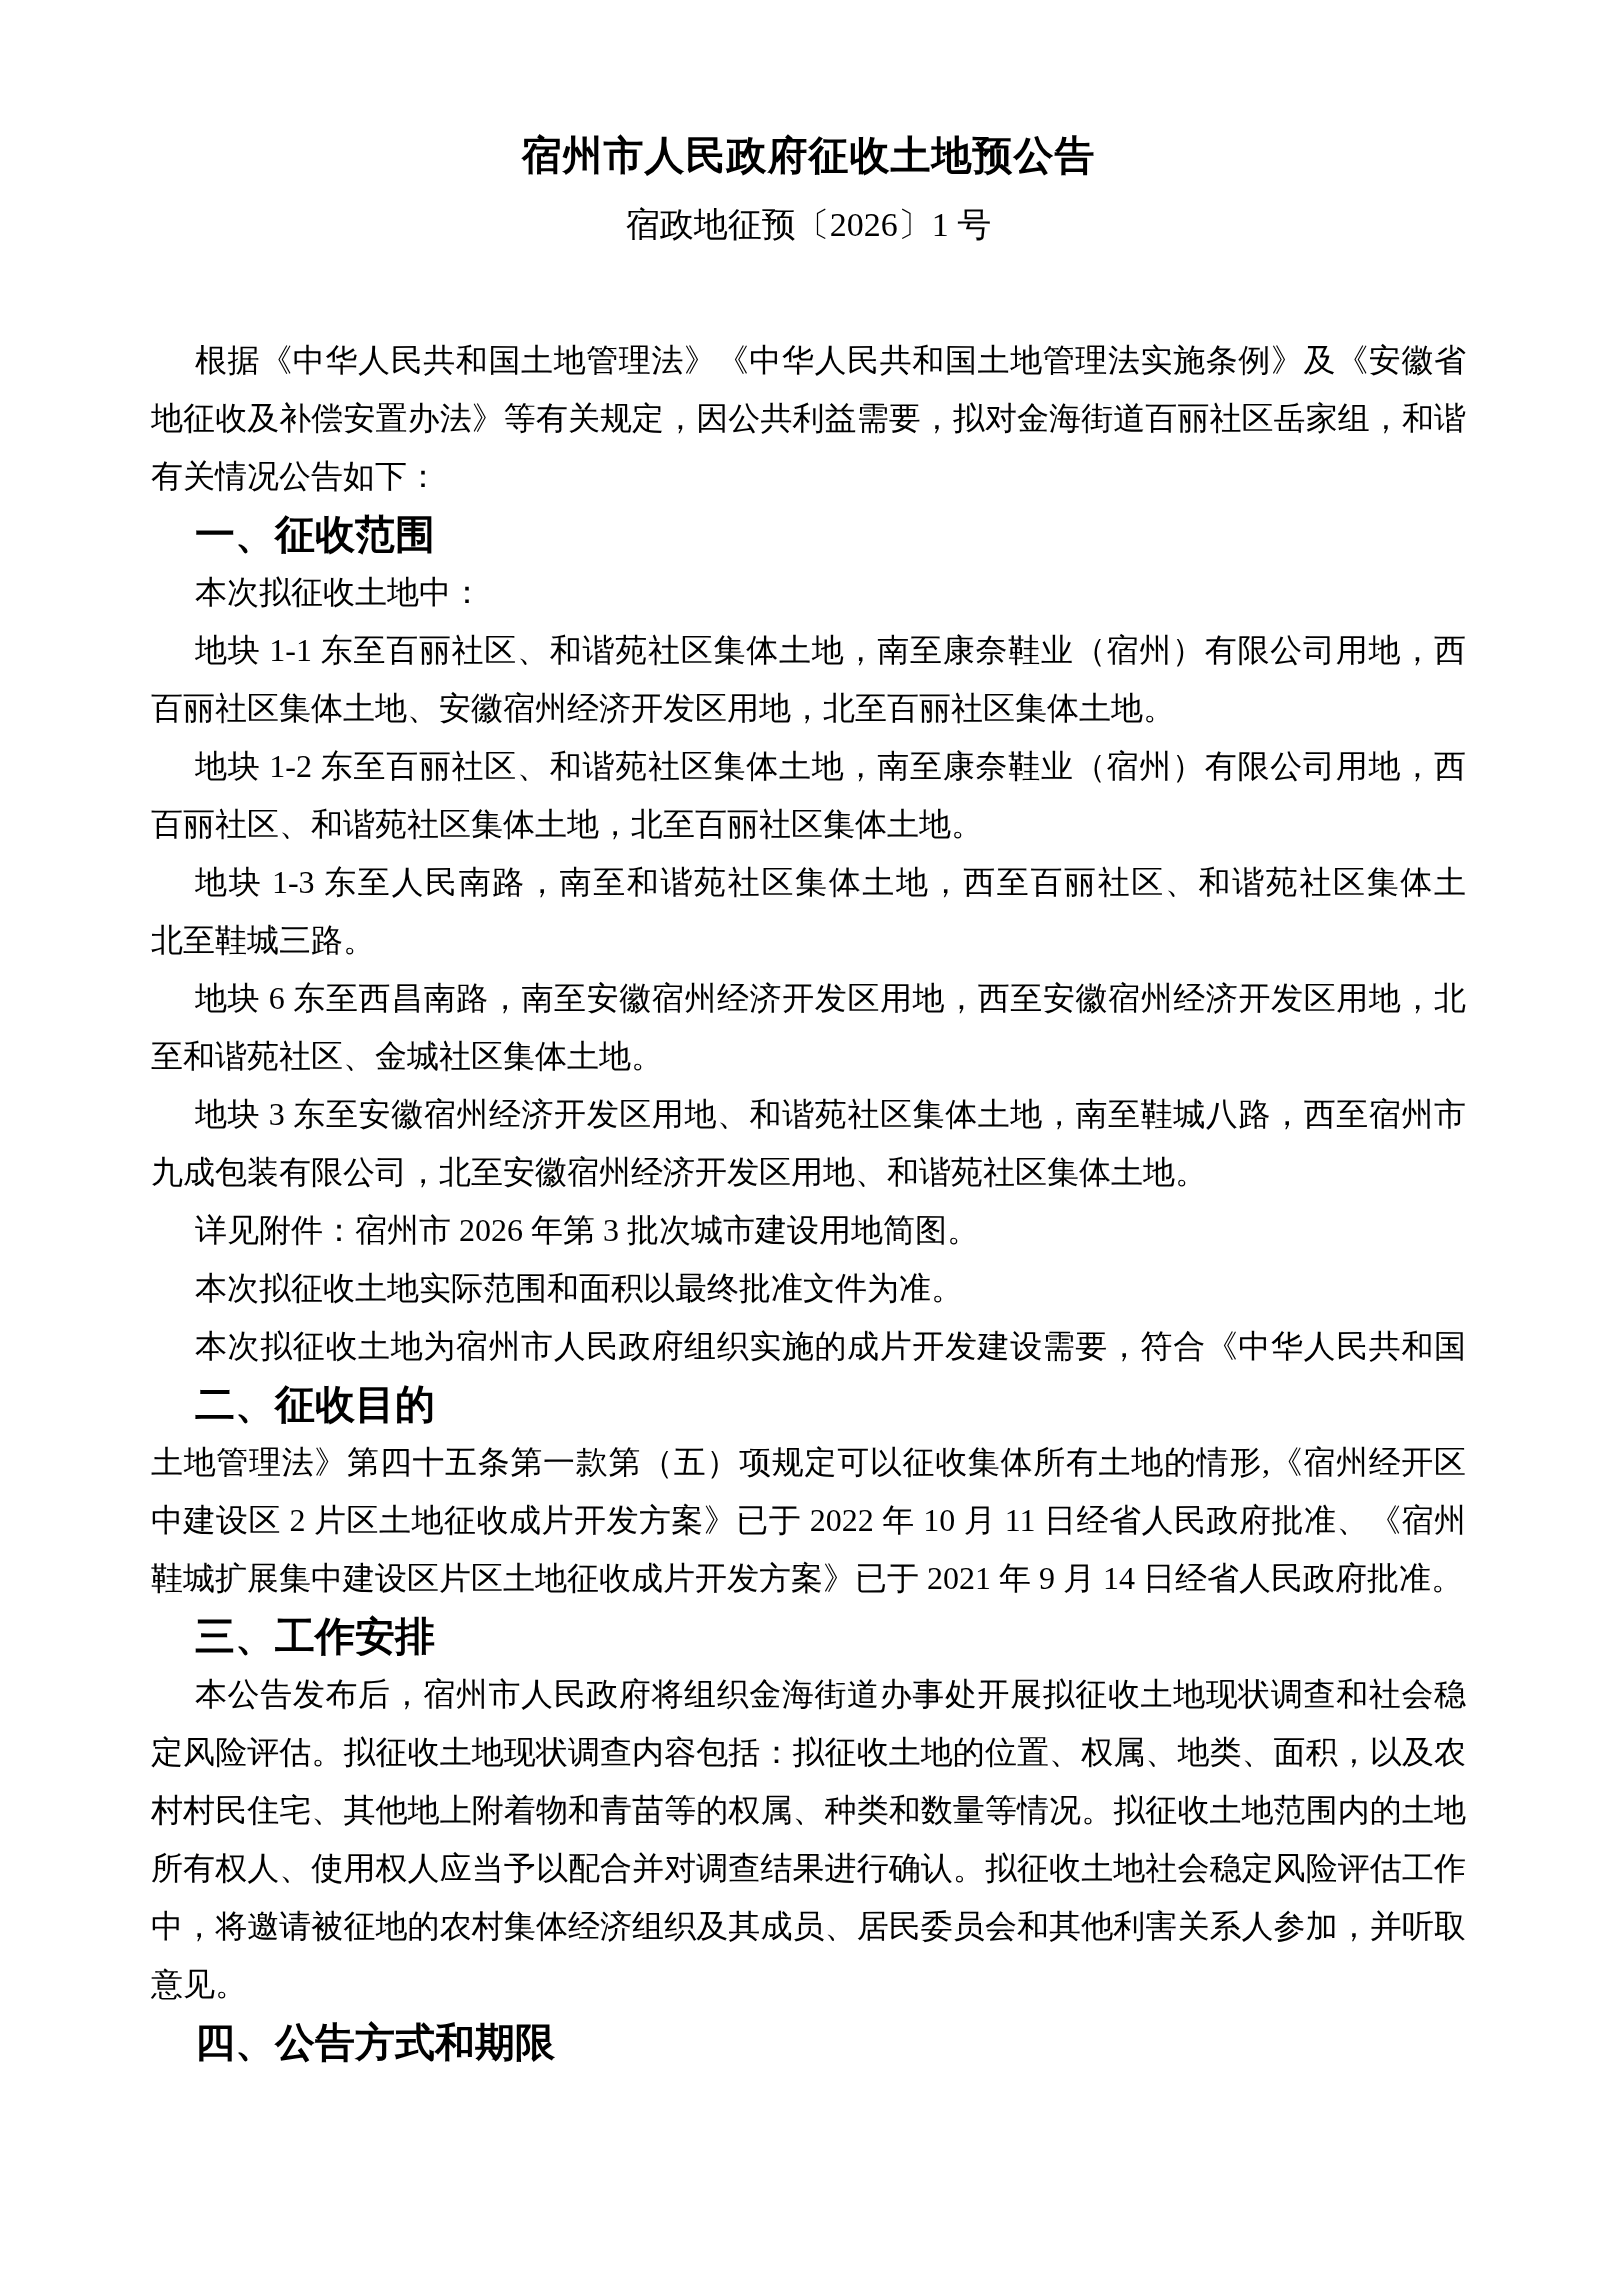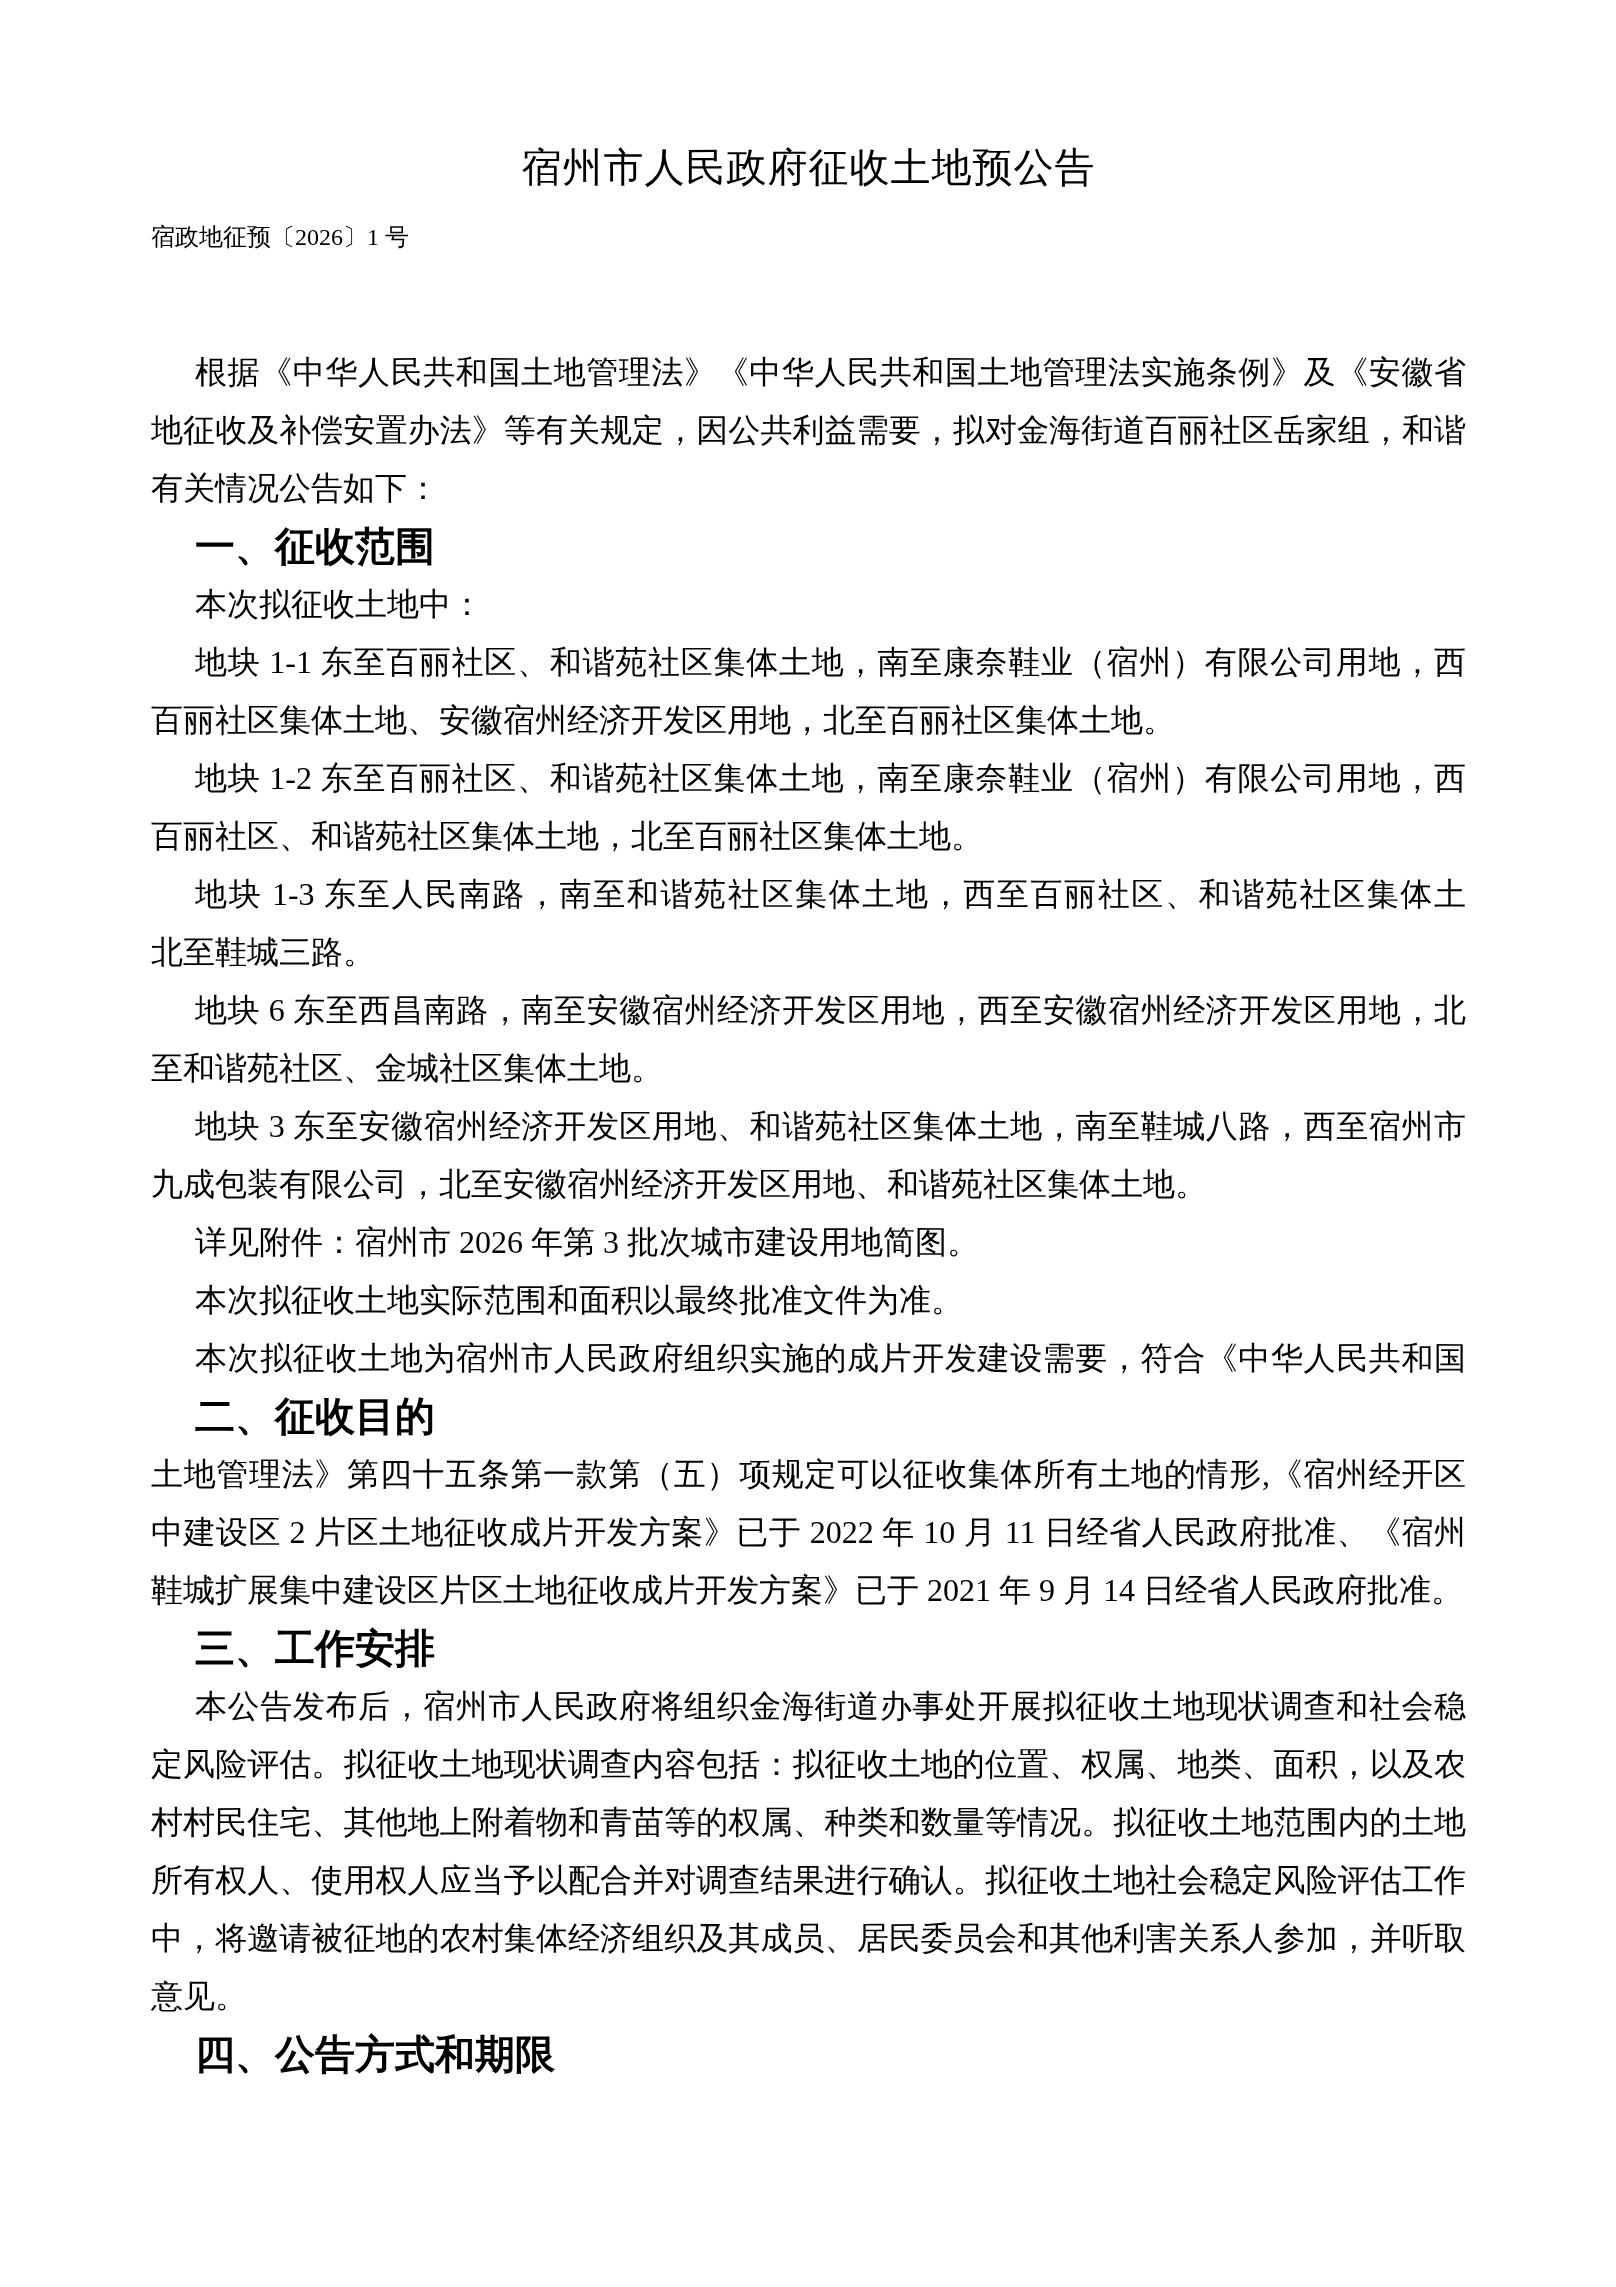--- a/index.html
+++ b/index.html
@@ -14,32 +14,32 @@
   .page {
     box-sizing: border-box;
     width: 1617px;
     min-height: 2287px;
     background: #ffffff;
     color: #000000;
     padding: 127px 151px 96px 151px;
     font-family: "Liberation Serif", serif;
   }
   .doc-title {
-    margin: 16px;
+    margin: 4px;
     text-align: center;
     font-family: "Liberation Sans", sans-serif;
-    font-weight: normal;
+    font-weight: bold;
     font-size: 40px;
     line-height: 48px;
     letter-spacing: 1px;
   }
   .doc-number {
     margin-top: 25px;
-    text-align: left;
-    font-size: 24px;
+    text-align: center;
+    font-size: 34px;
     line-height: 42px;
     font-family: "Liberation Serif", serif;
   }
   .doc-body {
     margin-top: 85px;
     font-size: 32px;
   }
   .ln {
     height: 58px;
     line-height: 58px;

